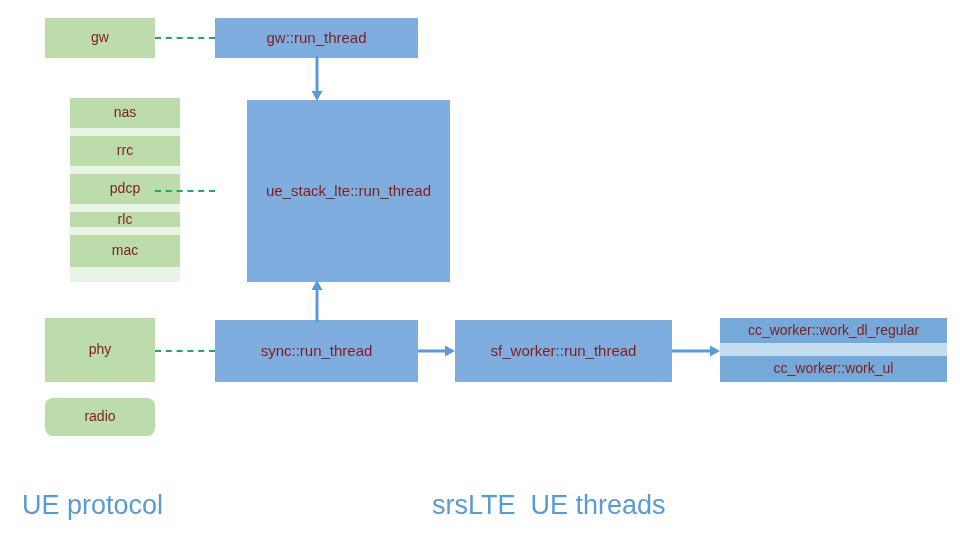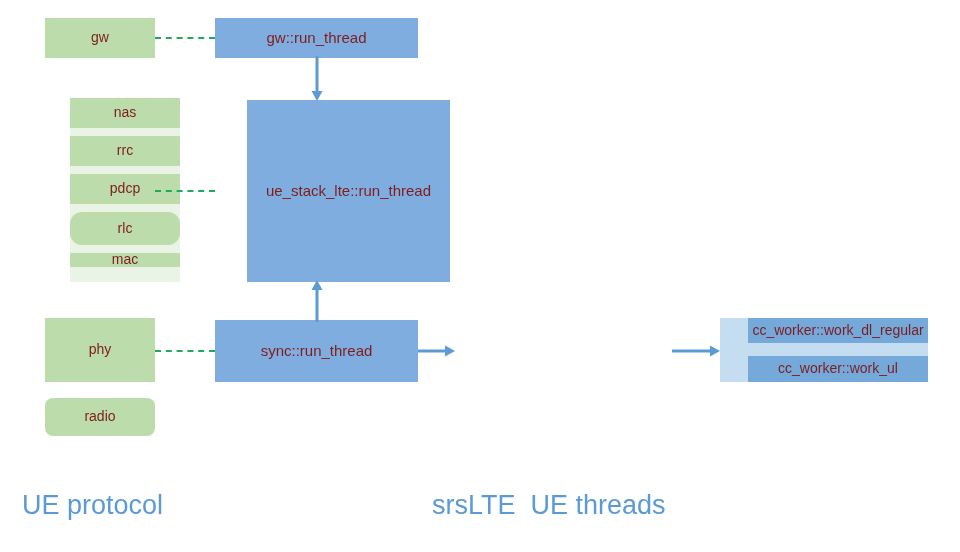--- a/index.html
+++ b/index.html
@@ -103,25 +103,25 @@
     </div>
     <div class="sep" style="height:8px;"></div>
     <div class="box green" style="height:30px;">
       <span>rrc</span>
     </div>
     <div class="sep" style="height:8px;"></div>
     <div class="box green" style="height:30px;">
       <span>pdcp</span>
     </div>
     <div class="sep" style="height:8px;"></div>
-    <div class="box green" style="height:33px;border-radius:12px;">
+    <div class="box green" style="height:15px;">
       <span>rlc</span>
     </div>
     <div class="sep" style="height:8px;"></div>
-    <div class="box green" style="height:14px;">
+    <div class="box green" style="height:32px;">
       <span>mac</span>
     </div>
   </div>
 
   <div class="box green" style="left:45px; top:318px; width:110px; height:64px;">
     <span>phy</span>
   </div>
 
   <div class="box green" style="left:45px; top:398px; width:110px; height:38px;border-radius:8px;">
     <span>radio</span>
@@ -136,22 +136,25 @@
   </div>
 
   <div class="box blue" style="left:216px; top:100px; width:203px; height:182px;margin-left:31px;">
     <span>ue_stack_lte::run_thread</span>
   </div>
 
   <div class="box blue" style="left:215px; top:320px; width:203px; height:62px;align-items:center;">
     <span>sync::run_thread</span>
   </div>
 
+  <div class="box blue" style="left:455px; top:320px; width:217px; height:62px;">
+    <span>sf_worker::run_thread</span>
+  </div>
 
-  <div class="ccstack" style="left:720px; top:318px; width:180px; height:64px;padding-left:28px;">
+  <div class="ccstack" style="left:720px; top:318px; width:227px; height:64px;">
     <div class="box blue-sub" style="height:25px;">
       <span>cc_worker::work_dl_regular</span>
     </div>
     <div class="sepb" style="height:13px;"></div>
     <div class="box blue-sub" style="height:26px;">
       <span>cc_worker::work_ul</span>
     </div>
   </div>
 
   <svg class="arrow" style="left:309px; top:56px; width:16px; height:46px;" viewBox="0 0 16 46">

